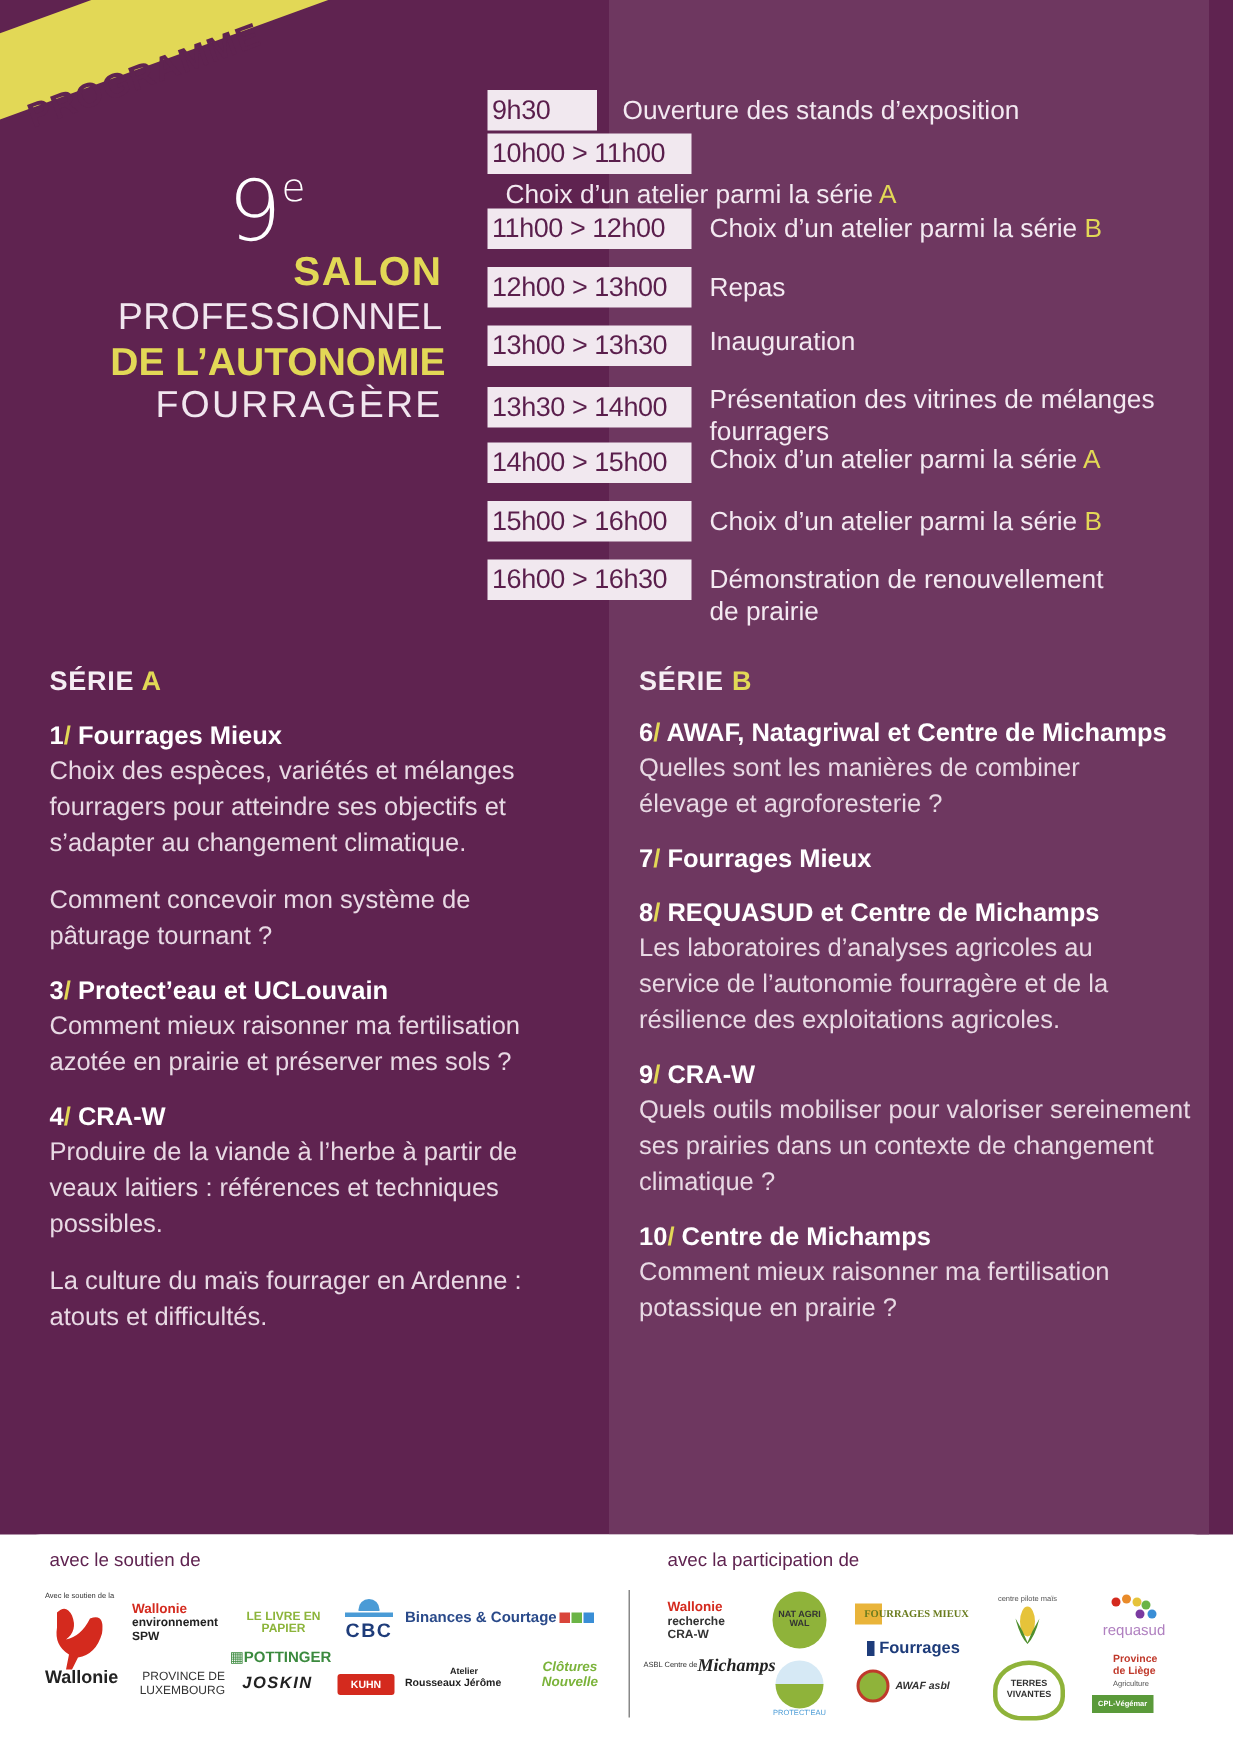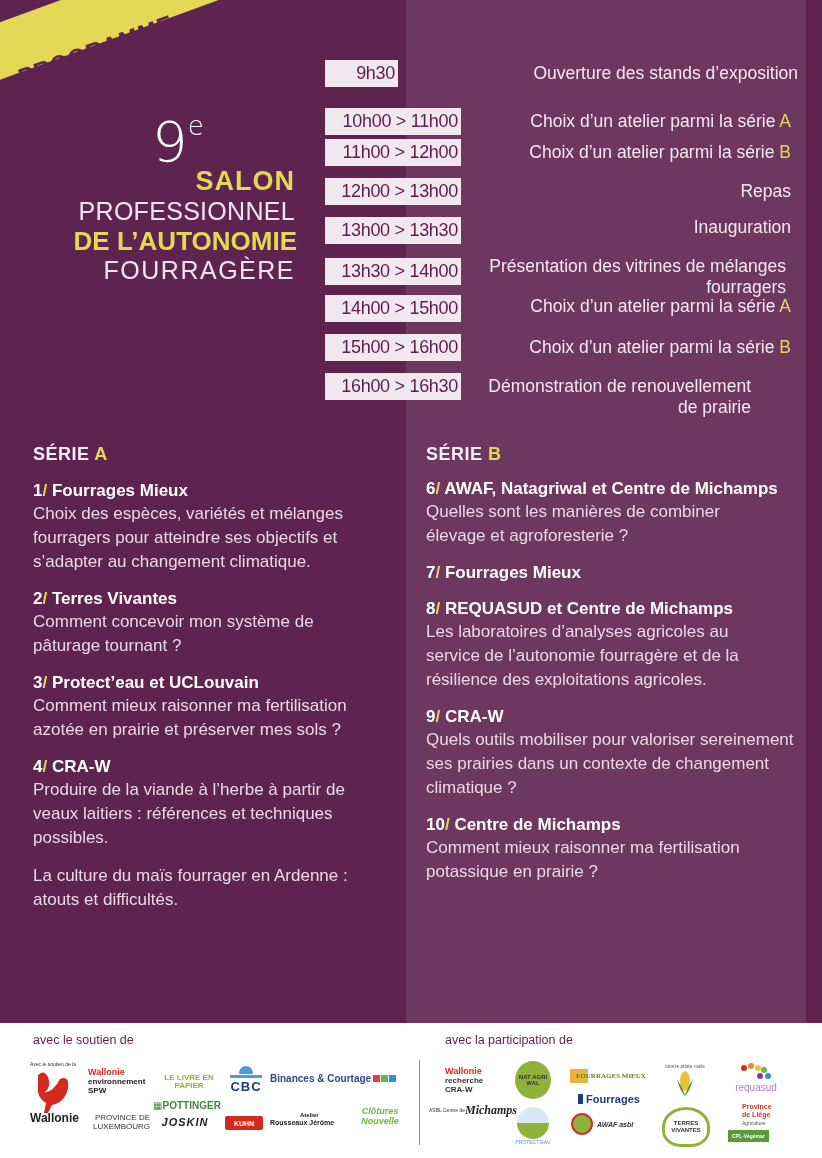--- a/index.html
+++ b/index.html
@@ -10,21 +10,21 @@
   .panel-right { position: absolute; left: 406px; top: 0; width: 400px; height: 1023px; background: #6e3760; }
 
   
   .banner { position: absolute; left: -60px; top: 44px; width: 460px; height: 54px; background: #e2d856;
             transform: rotate(-20deg); transform-origin: 0 0; }
   .banner-text { position: absolute; left: 28px; top: 36px; font-weight: 700; font-size: 23px; letter-spacing: 1px;
                  color: #5f2350; transform: rotate(-20deg); transform-origin: 0 100%; white-space: nowrap; }
 
   
   .schedule { position: absolute; left: 325px; top: 60px; width: 480px; }
-  .row { position: absolute; left: 0; display: flex; align-items: flex-start; text-align: right; }
+  .row { position: absolute; left: 0; display: flex; align-items: flex-start; }
   .time { background: #f1e8ef; color: #5a1e4c; font-size: 18px; height: 27px; line-height: 27px; padding: 0 3px; width: 136px; white-space: nowrap; letter-spacing: -0.3px; }
   .time.short { width: 73px; }
   .desc { color: #f3e9f1; font-size: 17.5px; line-height: 21px; padding-left: 12px; padding-top: 3px; width: 330px; }
   .desc.first { padding-left: 17px; }
   .yellow { color: #e2d856; }
 
   
   .series { position: absolute; top: 444px; width: 370px; }
   .series.a { left: 33px; }
   .series.b { left: 426px; }
@@ -56,21 +56,21 @@
     <div style="position:absolute; left:0; width:295px; top:197px; text-align:right; color:#f1e6ef; font-size:25px; letter-spacing:0.3px;">PROFESSIONNEL</div>
     <div style="position:absolute; left:0; width:297px; top:226px; text-align:right; color:#e2d856; font-weight:700; font-size:26px;">DE L’AUTONOMIE</div>
     <div style="position:absolute; left:0; width:295px; top:256px; text-align:right; color:#f1e6ef; font-size:25px; letter-spacing:1.5px;">FOURRAGÈRE</div>
   </div>
 
   <div class="schedule">
     <div class="row" style="top:0px;">
       <div class="time short">9h30</div>
       <div class="desc first" style="width:400px;"><span>Ouverture des stands d’exposition</span></div>
     </div>
-    <div class="row" style="top:48px;">
+    <div class="row" style="top:29px;flex-direction:column;">
       <div class="time">10h00 &gt; 11h00</div>
       <div class="desc"><span>Choix d’un atelier parmi la série </span><span class="yellow">A</span></div>
     </div>
     <div class="row" style="top:79px;">
       <div class="time">11h00 &gt; 12h00</div>
       <div class="desc"><span>Choix d’un atelier parmi la série </span><span class="yellow">B</span></div>
     </div>
     <div class="row" style="top:118px;">
       <div class="time">12h00 &gt; 13h00</div>
       <div class="desc"><span>Repas</span></div>
@@ -97,21 +97,20 @@
     </div>
   </div>
 
   <div class="series a">
     <div class="series-head"><span>SÉRIE </span><span class="yellow">A</span></div>
     <div class="item">
       <div class="item-title"><span>1</span><span class="yellow">/ </span><span>Fourrages Mieux</span></div>
       <div class="item-desc" style="width:340px;">Choix des espèces, variétés et mélanges fourragers pour atteindre ses objectifs et s’adapter au changement climatique.</div>
     </div>
     <div class="item">
-      <div class="item-title"><span>2</span><span class="yellow">/ </span><span>Terres Vivantes</span></div>
       <div class="item-desc" style="width:320px;">Comment concevoir mon système de pâturage tournant ?</div>
     </div>
     <div class="item">
       <div class="item-title"><span>3</span><span class="yellow">/ </span><span>Protect’eau et UCLouvain</span></div>
       <div class="item-desc" style="width:345px;">Comment mieux raisonner ma fertilisation azotée en prairie et préserver mes sols ?</div>
     </div>
     <div class="item">
       <div class="item-title"><span>4</span><span class="yellow">/ </span><span>CRA-W</span></div>
       <div class="item-desc" style="width:335px;">Produire de la viande à l’herbe à partir de veaux laitiers : références et techniques possibles.</div>
     </div>

